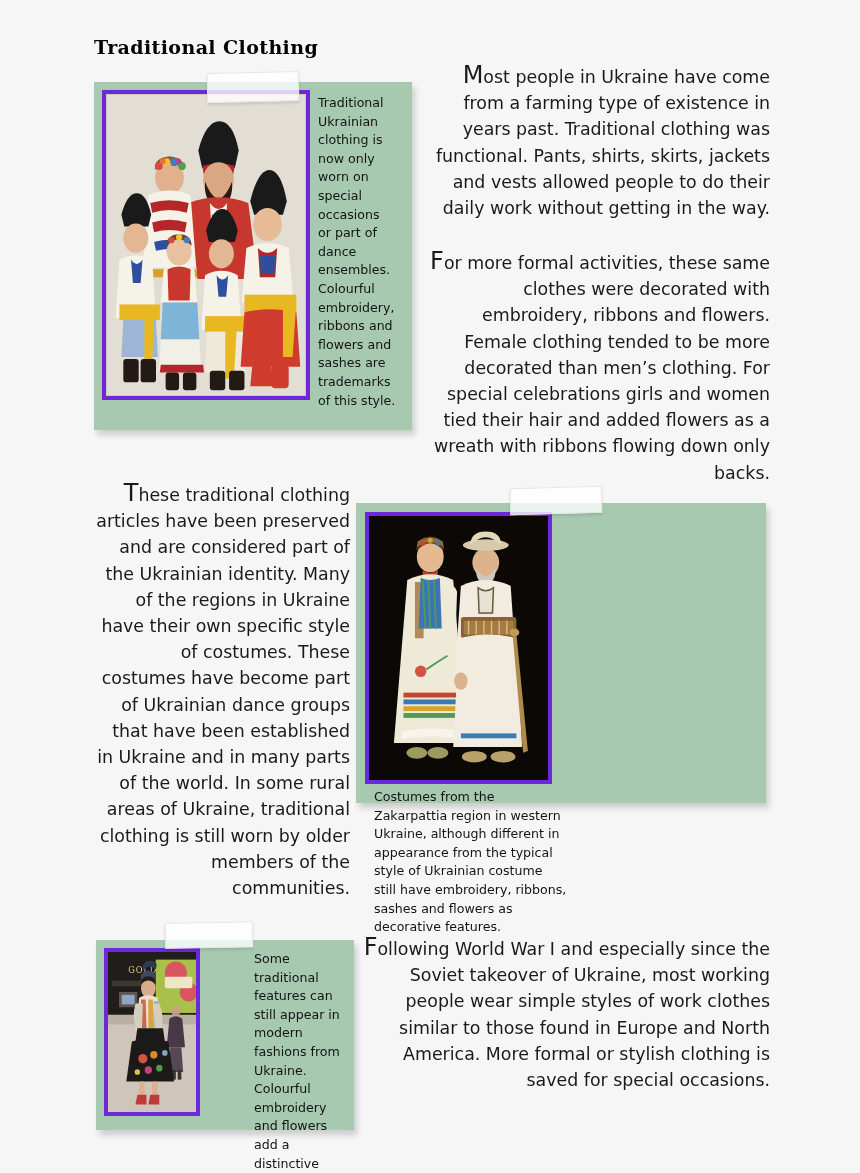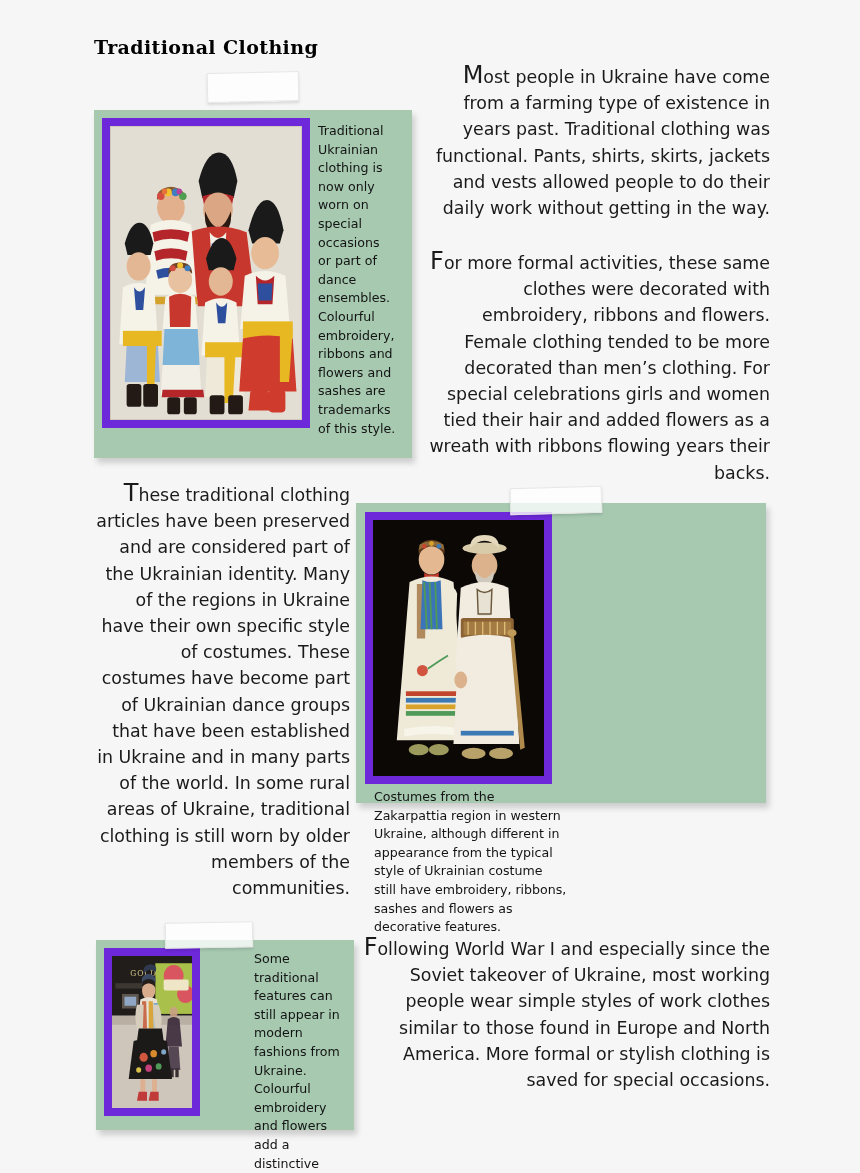--- a/index.html
+++ b/index.html
@@ -60,21 +60,21 @@
     background: #a6c9b0;
     box-shadow: 3px 5px 6px rgba(0,0,0,0.17);
     box-sizing: border-box;
   }
   .card-inner {
     display: flex;
     align-items: flex-start;
     box-sizing: border-box;
   }
   .photo-frame {
-    border: 8px solid #6d28d9;
+    border: 4px solid #6d28d9;
     background: #bef264;
     box-sizing: border-box;
     position: relative;
     overflow: hidden;
     flex: none;
   }
   .caption {
     font-family: "DejaVu Sans", sans-serif;
     font-size: 12.6px;
     line-height: 18.6px;
@@ -84,21 +84,21 @@
 
   
   .tape {
     position: absolute;
     background: rgba(255,255,255,0.78);
     border: 1px solid rgba(225,228,224,0.9);
     box-shadow: 0 2px 3px rgba(0,0,0,0.12);
   }
 
   
-  #card-family { left: 94px; top: 110px; width: 318px; height: 348px; }
+  #card-family { left: 94px; top: 82px; width: 318px; height: 348px; }
   #card-family .card-inner { padding: 8px 0 0 8px; }
   #card-family .photo-frame { width: 208px; height: 310px; }
   #card-family .caption { width: 92px; padding: 4px 6px 0 8px; }
   #tape-family { left: 207px; top: 72px; width: 90px; height: 28px; transform: rotate(-1.2deg); }
 
   
   #card-zakarpattia { left: 356px; top: 503px; width: 410px; height: 300px; }
   #card-zakarpattia .card-inner { padding: 9px 0 0 9px; flex-direction: column; }
   #card-zakarpattia .photo-frame { width: 187px; height: 272px; }
   #card-zakarpattia .caption { width: 210px; padding: 4px 8px 0 9px; }
@@ -214,21 +214,21 @@
       <div class="caption">Traditional Ukrainian clothing is now only worn on special occasions or part of dance ensembles. Colourful embroidery, ribbons and flowers and sashes are trademarks of this style.</div>
     </div>
   </div>
   <div class="tape" id="tape-family"></div>
 
   <div class="body-text" id="para-most-people">
     <span class="cap">M</span><span>ost people in Ukraine have come from a  farming type of existence in years past. Traditional clothing was functional. Pants, shirts, skirts, jackets and vests allowed people to do their daily work without getting in the way.</span>
   </div>
 
   <div class="body-text" id="para-for-more">
-    <span class="cap">F</span><span>or more formal activities, these same clothes were decorated with embroidery, ribbons and flowers. Female clothing tended to be more decorated than men’s clothing. For special celebrations girls and women tied their hair and added flowers as a wreath with ribbons flowing years their backs.</span>
+    <span class="cap">F</span><span>or more formal activities, these same clothes were decorated with embroidery, ribbons and flowers. Female clothing tended to be more decorated than men’s clothing. For special celebrations girls and women tied their hair and added flowers as a wreath with ribbons flowing down only backs.</span>
   </div>
 
   <div class="body-text" id="para-these-trad">
     <span class="cap">T</span><span>hese traditional clothing articles have been preserved and are considered part of the Ukrainian identity. Many of the regions in Ukraine have their own specific style of costumes. These costumes have become part of Ukrainian dance groups that have been established in Ukraine and in many parts of the world. In some rural areas of Ukraine, traditional clothing is still worn by older members of the communities.</span>
   </div>
 
   <div class="card" id="card-zakarpattia">
     <div class="card-inner">
       <div class="photo-frame">
         <svg class="photo-art" viewBox="0 0 187 272" preserveAspectRatio="none">

